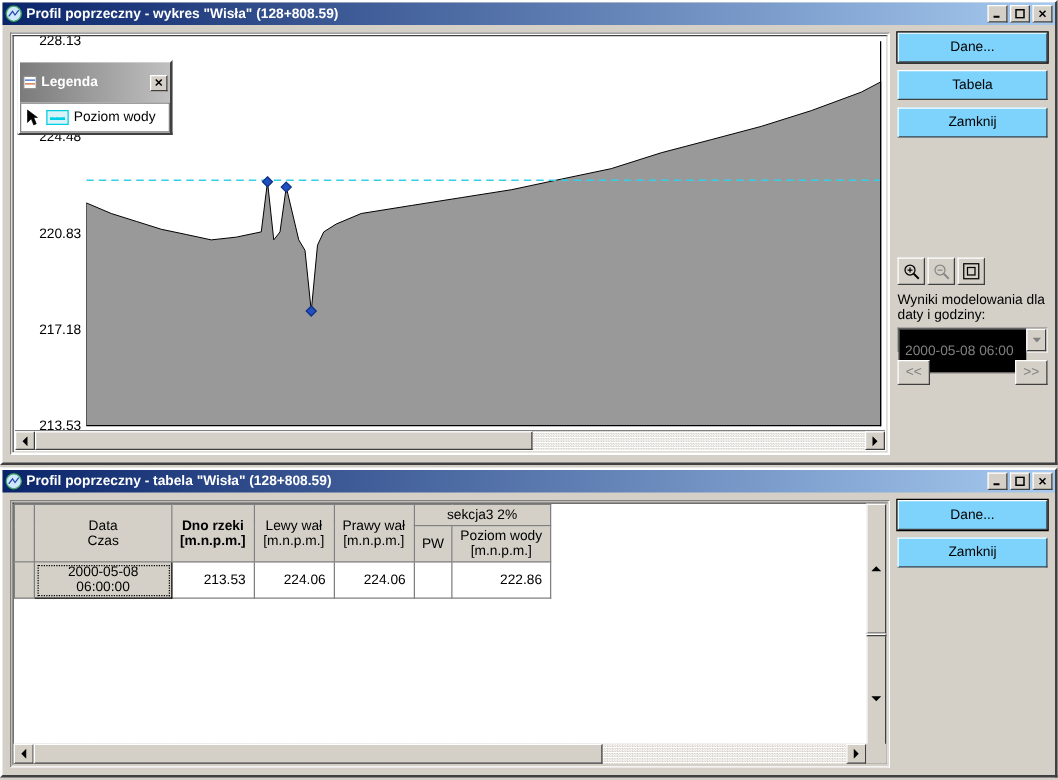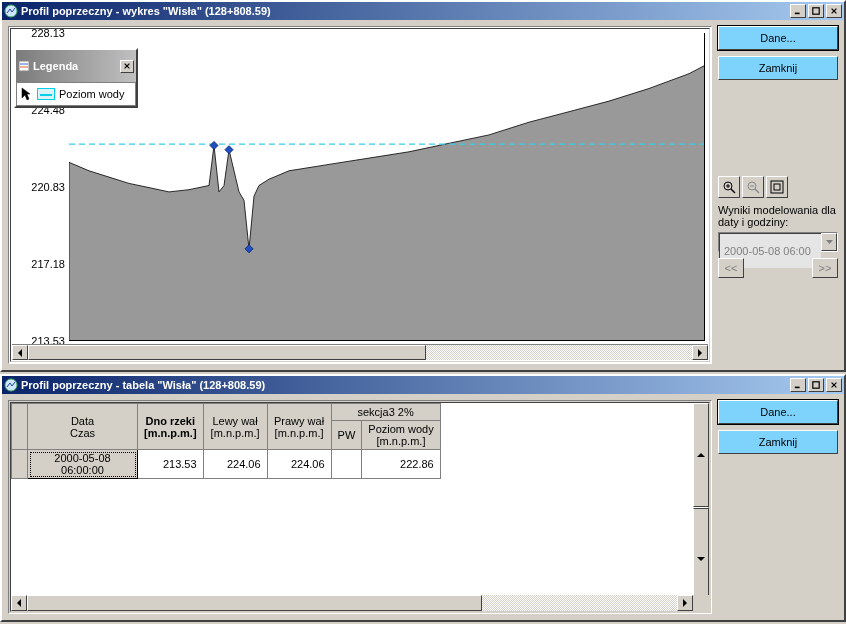--- a/index.html
+++ b/index.html
@@ -204,21 +204,21 @@
     cursor:pointer;
   }
   .label-small { font-size: 11px; margin-bottom: 4px; }
   .combo {
     display:flex; height:20px;
     border:1px solid #808080;
     border-right-color:#fff; border-bottom-color:#fff;
     background:#d4d0c8;
   }
   .combo-input {
-    flex:1; background:#e5e5e5; color:#808080; padding:17px 4px;
+    flex:1; background:#000000; color:#808080; padding:17px 4px;
     display:flex;align-items:center;
     border:1px solid #404040;
     border-right:none;
     border-bottom-color:#d4d0c8;
   }
   .combo-btn {
     width:16px;
     background:#d4d0c8;
     border:1px solid #fff;
     border-right-color:#404040;
@@ -389,20 +389,21 @@
               <path d="M1 1 L1 11 L4 8 L6 13 L8 12 L6 7 L9 7 Z" fill="#000" stroke="#000" stroke-width="0.5"></path>
             </svg>
         </span>
         <span class="legend-swatch"></span>
         <span>Poziom wody</span>
       </div>
     </div>
 
     <div class="right-panel">
       <div class="btn default">Dane...</div>
+      <div class="btn">Tabela</div>
       <div class="btn">Zamknij</div>
 
       <div class="zoom-row">
         <div class="zoom-btn">
           <svg width="14" height="14" viewBox="0 0 14 14">
               <circle cx="6" cy="6" r="4" fill="none" stroke="#000"></circle>
               <line x1="9" y1="9" x2="13" y2="13" stroke="#000" stroke-width="1.5"></line>
               <line x1="6" y1="4" x2="6" y2="8" stroke="#000"></line>
               <line x1="4" y1="6" x2="8" y2="6" stroke="#000"></line>
             </svg>

